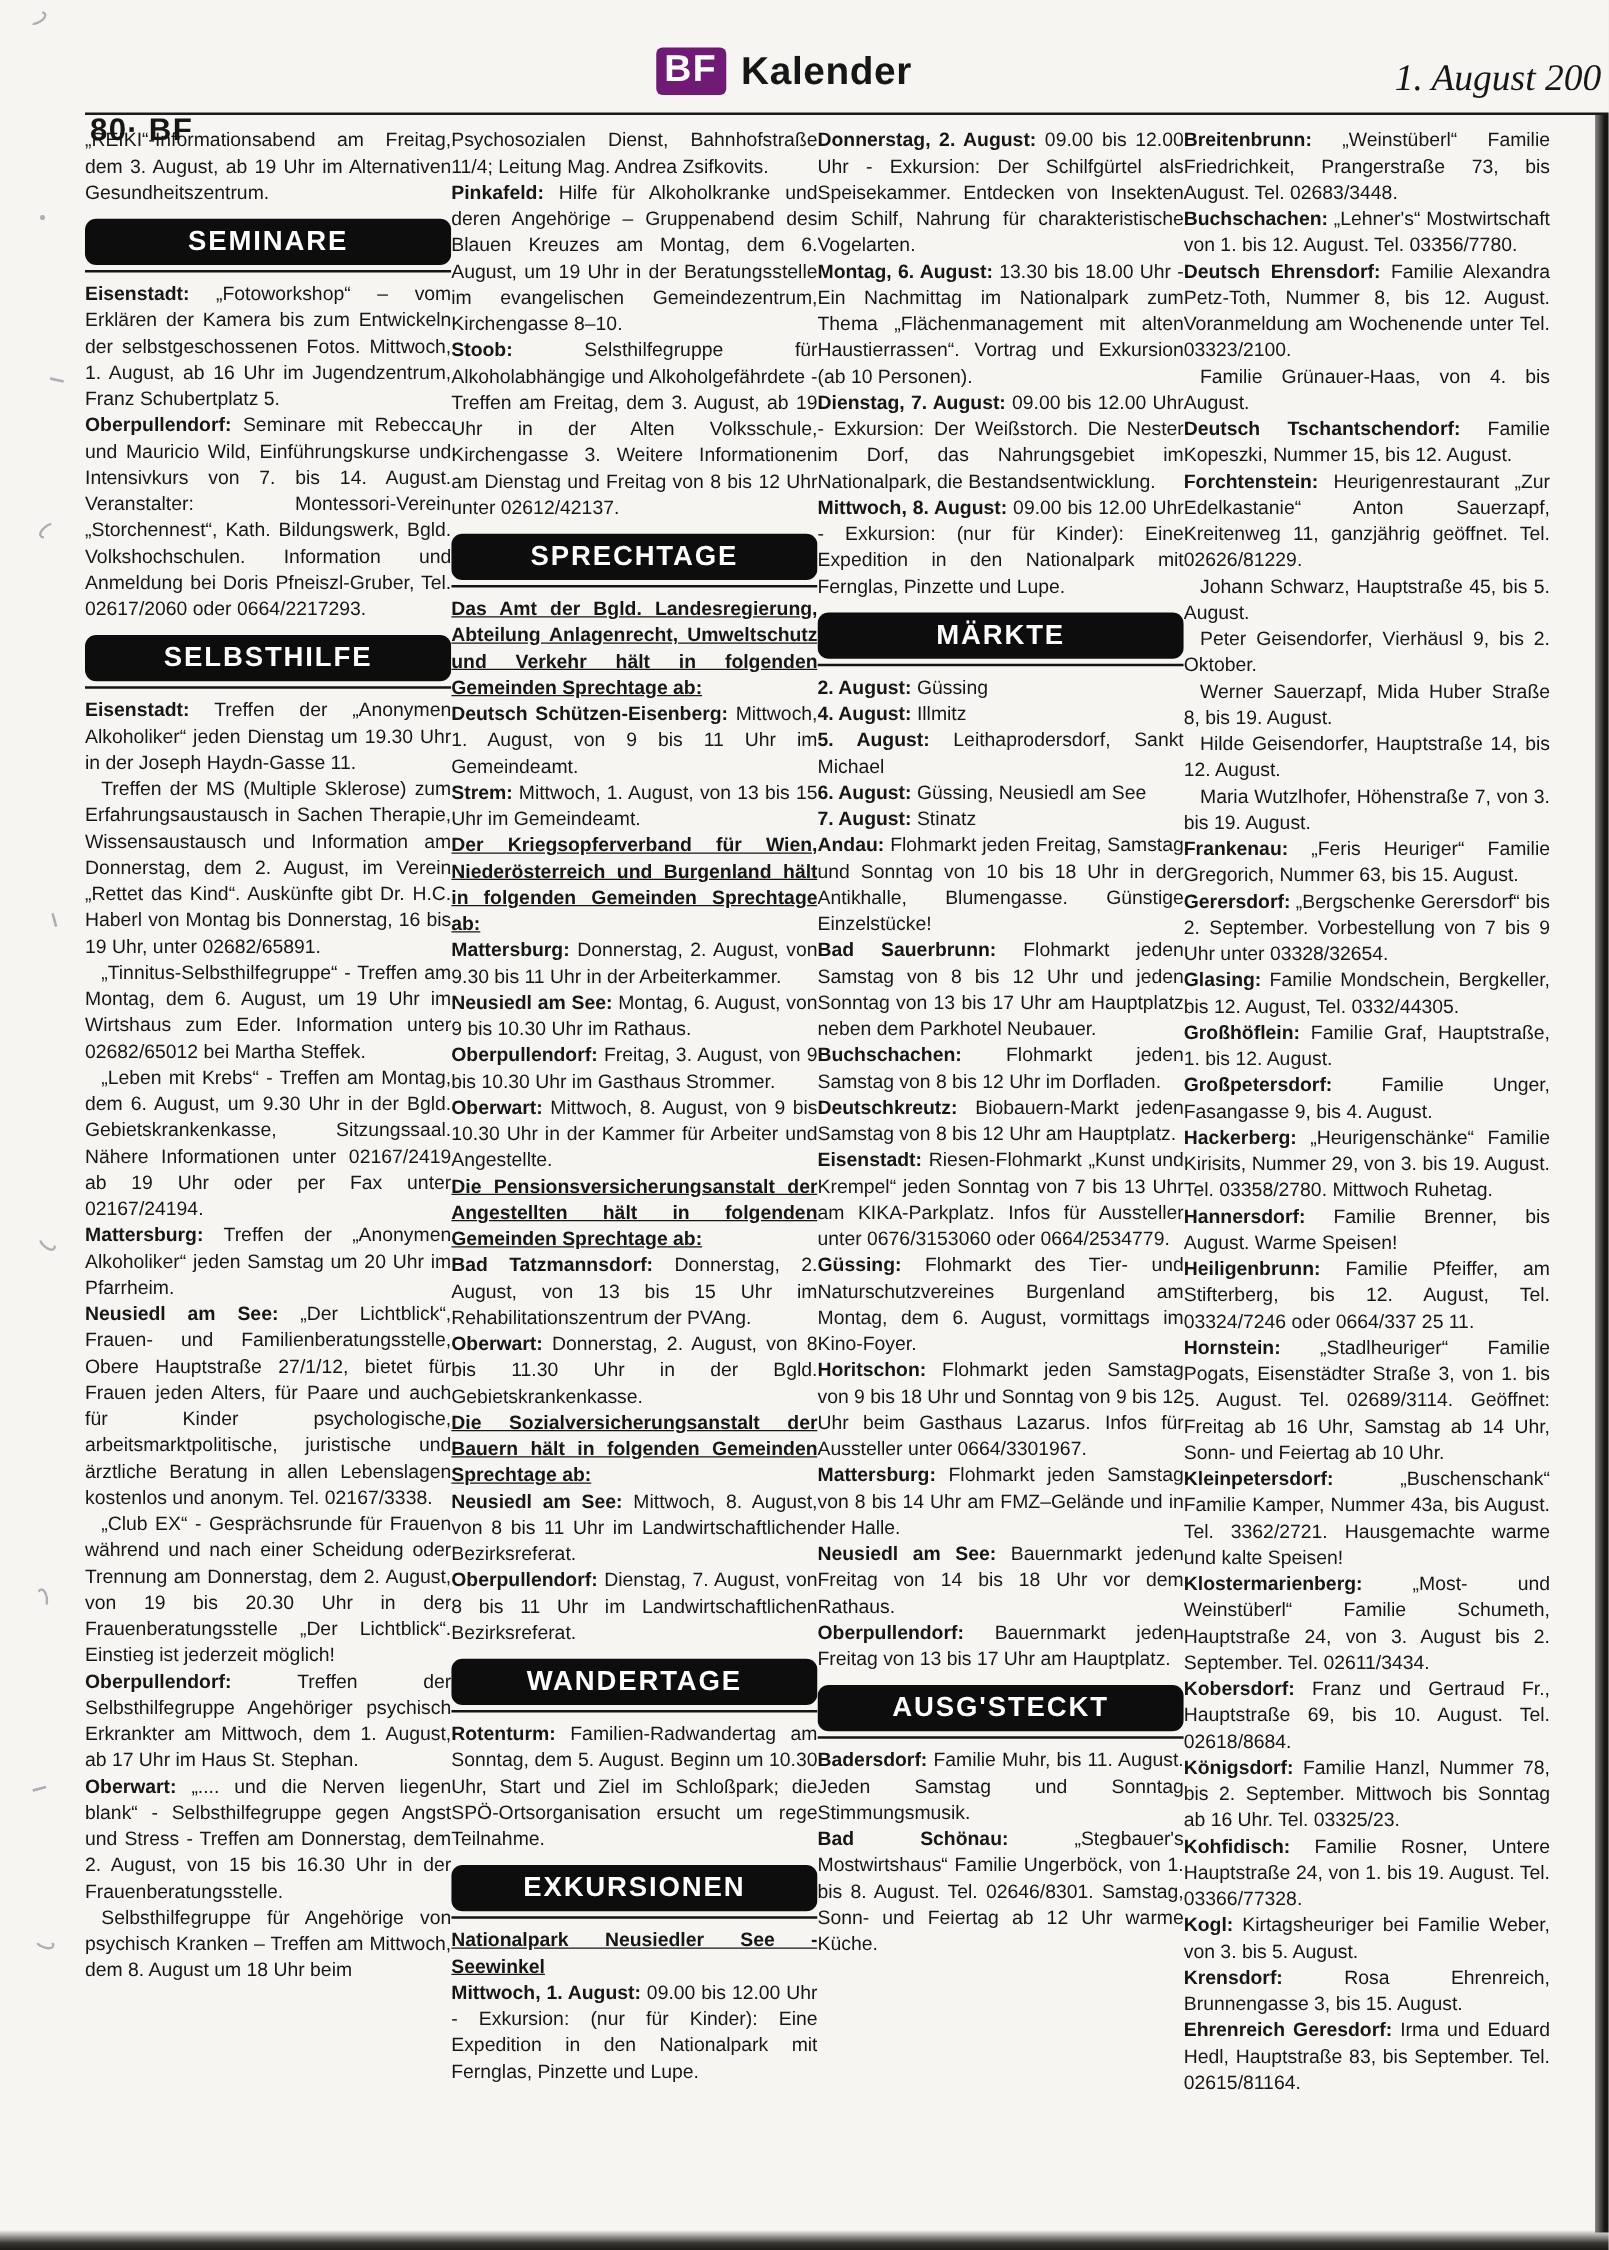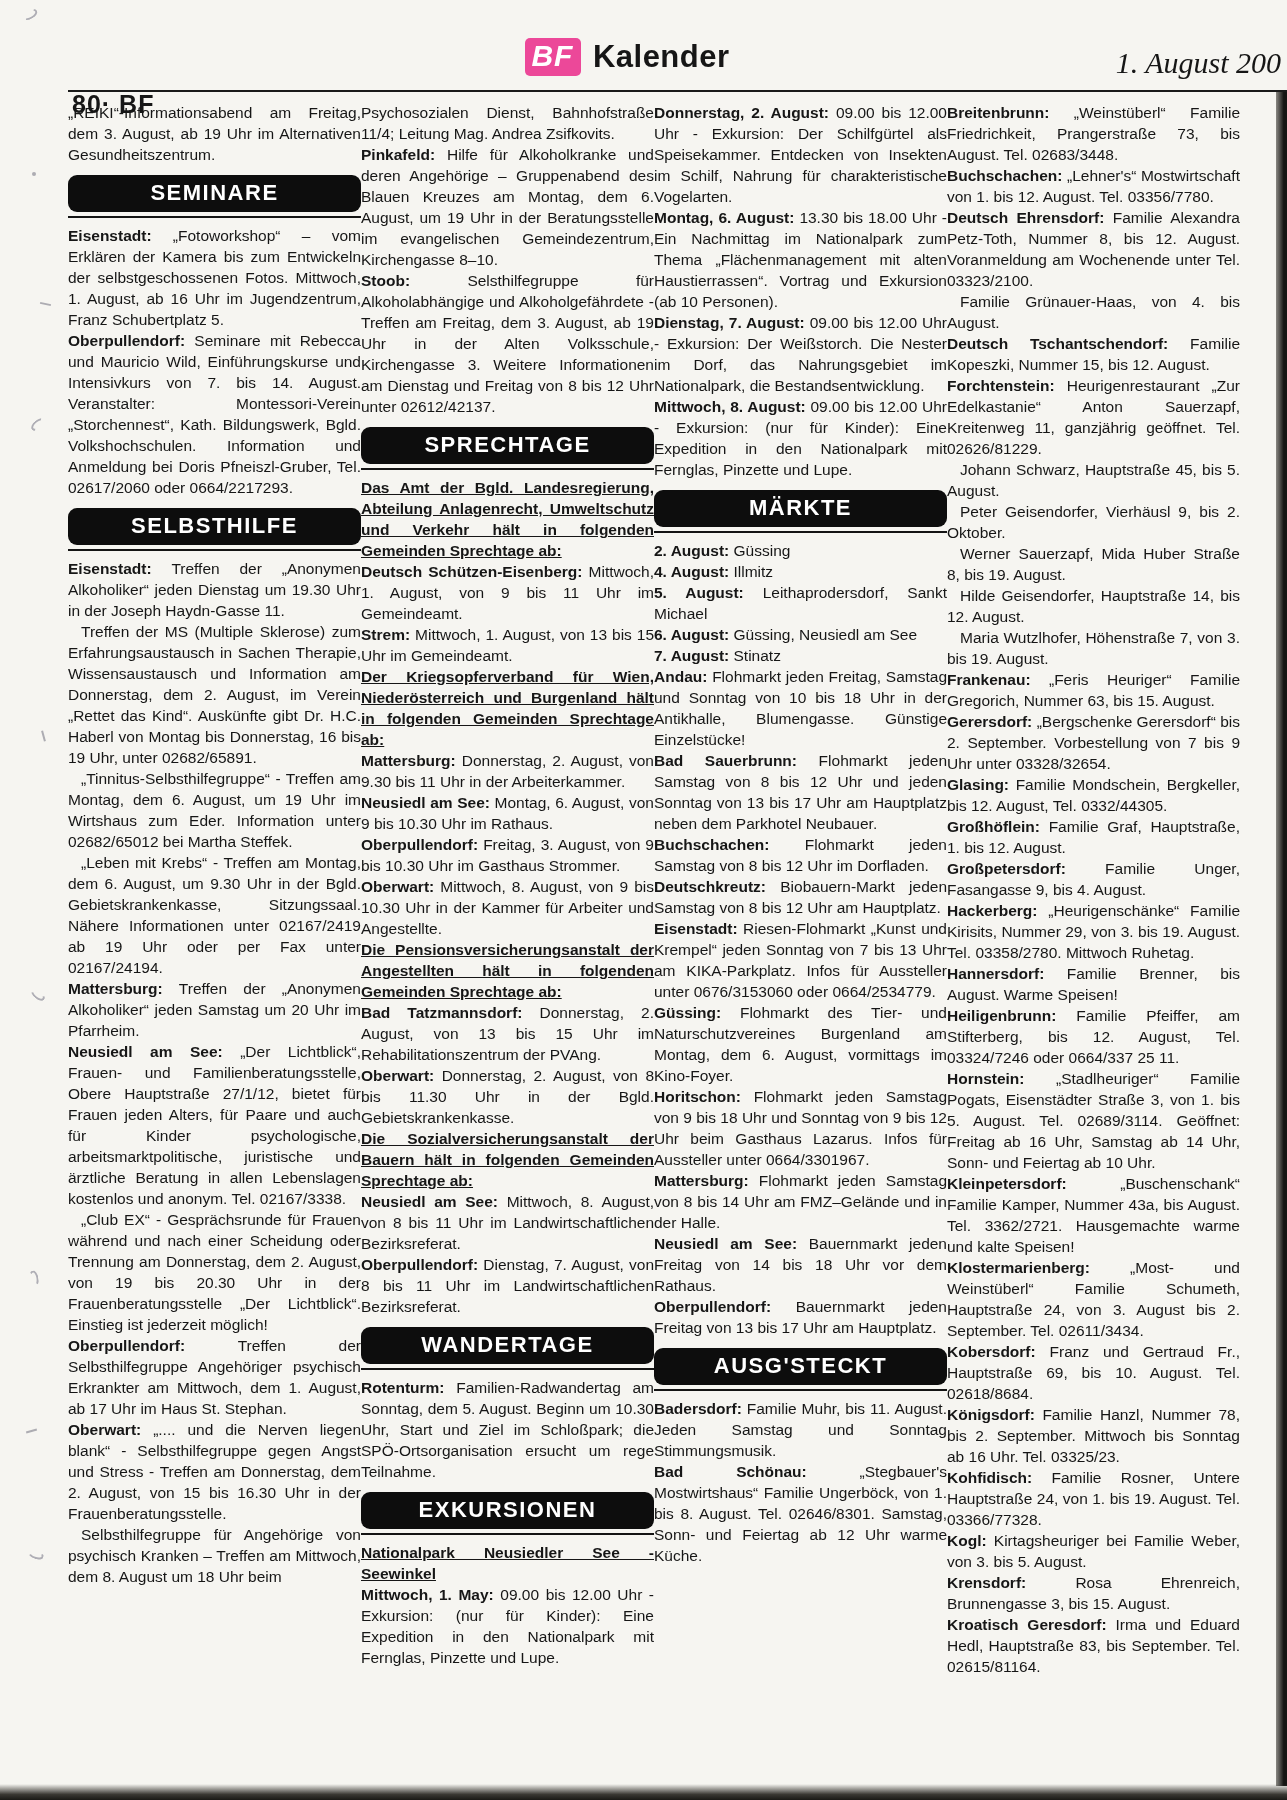--- a/index.html
+++ b/index.html
@@ -10,21 +10,21 @@
     background:#e9e8e4;
     font-family:"Liberation Sans","DejaVu Sans",sans-serif;
     color:#161616;
   }
   .page { position:absolute; inset:0; background:#f6f5f1; }
 
   
   .masthead { position:absolute; top:38px; left:68px; right:0; height:48px; }
   .ph-left  { position:absolute; left:4px; top:8px; font-size:25px; font-weight:bold; letter-spacing:1px;margin-top:44px; }
   .ph-center{ position:absolute; left:0; right:100px; top:0; text-align:center; white-space:nowrap; }
-  .logo-box { display:inline-block; background:#ec4899; color:#fff; font-weight:bold; font-style:italic;
+  .logo-box { display:inline-block; background:#701a75; color:#fff; font-weight:bold; 
               font-size:30px; line-height:34px; padding:1px 8px 3px 6px; border-radius:5px; letter-spacing:1px;
               vertical-align:middle; }
   .kal      { font-weight:bold; font-size:31px; letter-spacing:.5px; margin-left:7px; vertical-align:middle;text-align:right; }
   .ph-right { position:absolute; right:6px; top:8px; font-family:"Liberation Serif","DejaVu Serif",serif;
               font-size:30px; white-space:nowrap;font-style:italic; }
   .rule { position:absolute; top:90px; left:68px; right:0; border-top:2px solid #1a1a1a; }
 
   
   .columns { position:absolute; top:102px; left:68px; width:1220px; height:1680px;
              display:flex; overflow:hidden; }
@@ -118,21 +118,21 @@
         <div class="section-heading">
           <div class="bar">WANDERTAGE</div>
           <div class="bar-rule"></div>
         </div>
         <p class=""><b>Rotenturm: </b>Familien-Radwandertag am Sonntag, dem 5. August. Beginn um 10.30 Uhr, Start und Ziel im Schloßpark; die SPÖ-Ortsorganisation ersucht um rege Teilnahme.</p>
         <div class="section-heading">
           <div class="bar">EXKURSIONEN</div>
           <div class="bar-rule"></div>
         </div>
         <p class="subhead">Nationalpark Neusiedler See - Seewinkel</p>
-        <p class=""><b>Mittwoch, 1. May: </b>09.00 bis 12.00 Uhr - Exkursion: (nur für Kinder): Eine Expedition in den Nationalpark mit Fernglas, Pinzette und Lupe.</p>
+        <p class=""><b>Mittwoch, 1. August: </b>09.00 bis 12.00 Uhr - Exkursion: (nur für Kinder): Eine Expedition in den Nationalpark mit Fernglas, Pinzette und Lupe.</p>
       </div>
       <div class="col">
         <p class=""><b>Donnerstag, 2. August: </b>09.00 bis 12.00 Uhr - Exkursion: Der Schilfgürtel als Speisekammer. Entdecken von Insekten im Schilf, Nahrung für charakteristische Vogelarten.</p>
         <p class=""><b>Montag, 6. August: </b>13.30 bis 18.00 Uhr - Ein Nachmittag im Nationalpark zum Thema „Flächenmanagement mit alten Haustierrassen“. Vortrag und Exkursion (ab 10 Personen).</p>
         <p class=""><b>Dienstag, 7. August: </b>09.00 bis 12.00 Uhr - Exkursion: Der Weißstorch. Die Nester im Dorf, das Nahrungsgebiet im Nationalpark, die Bestandsentwicklung.</p>
         <p class=""><b>Mittwoch, 8. August: </b>09.00 bis 12.00 Uhr - Exkursion: (nur für Kinder): Eine Expedition in den Nationalpark mit Fernglas, Pinzette und Lupe.</p>
         <div class="section-heading">
           <div class="bar">MÄRKTE</div>
           <div class="bar-rule"></div>
         </div>
@@ -179,21 +179,21 @@
         <p class=""><b>Hannersdorf: </b>Familie Brenner, bis August. Warme Speisen!</p>
         <p class=""><b>Heiligenbrunn: </b>Familie Pfeiffer, am Stifterberg, bis 12. August, Tel. 03324/7246 oder 0664/337 25 11.</p>
         <p class=""><b>Hornstein: </b>„Stadlheuriger“ Familie Pogats, Eisenstädter Straße 3, von 1. bis 5. August. Tel. 02689/3114. Geöffnet: Freitag ab 16 Uhr, Samstag ab 14 Uhr, Sonn- und Feiertag ab 10 Uhr.</p>
         <p class=""><b>Kleinpetersdorf: </b>„Buschenschank“ Familie Kamper, Nummer 43a, bis August. Tel. 3362/2721. Hausgemachte warme und kalte Speisen!</p>
         <p class=""><b>Klostermarienberg: </b>„Most- und Weinstüberl“ Familie Schumeth, Hauptstraße 24, von 3. August bis 2. September. Tel. 02611/3434.</p>
         <p class=""><b>Kobersdorf: </b>Franz und Gertraud Fr., Hauptstraße 69, bis 10. August. Tel. 02618/8684.</p>
         <p class=""><b>Königsdorf: </b>Familie Hanzl, Nummer 78, bis 2. September. Mittwoch bis Sonntag ab 16 Uhr. Tel. 03325/23.</p>
         <p class=""><b>Kohfidisch: </b>Familie Rosner, Untere Hauptstraße 24, von 1. bis 19. August. Tel. 03366/77328.</p>
         <p class=""><b>Kogl: </b>Kirtagsheuriger bei Familie Weber, von 3. bis 5. August.</p>
         <p class=""><b>Krensdorf: </b>Rosa Ehrenreich, Brunnengasse 3, bis 15. August.</p>
-        <p class=""><b>Kroatisch Geresdorf: </b>Irma und Eduard Hedl, Hauptstraße 83, bis September. Tel. 02615/81164.</p>
+        <p class=""><b>Ehrenreich Geresdorf: </b>Irma und Eduard Hedl, Hauptstraße 83, bis September. Tel. 02615/81164.</p>
       </div>
     </div>
 
   <div class="m arc" style="left:22px;  top:10px;   transform:rotate(-30deg);"></div>
   <div class="m dot" style="left:32px;  top:172px;"></div>
   <div class="m stroke" style="left:40px;  top:303px;  transform:rotate(12deg);"></div>
   <div class="m arc" style="left:30px;  top:420px;  transform:rotate(140deg);"></div>
   <div class="m stroke" style="left:38px;  top:735px;  transform:rotate(75deg);"></div>
   <div class="m arc" style="left:30px;  top:990px;  transform:rotate(40deg);"></div>
   <div class="m arc" style="left:26px;  top:1274px; transform:rotate(-100deg);"></div>

